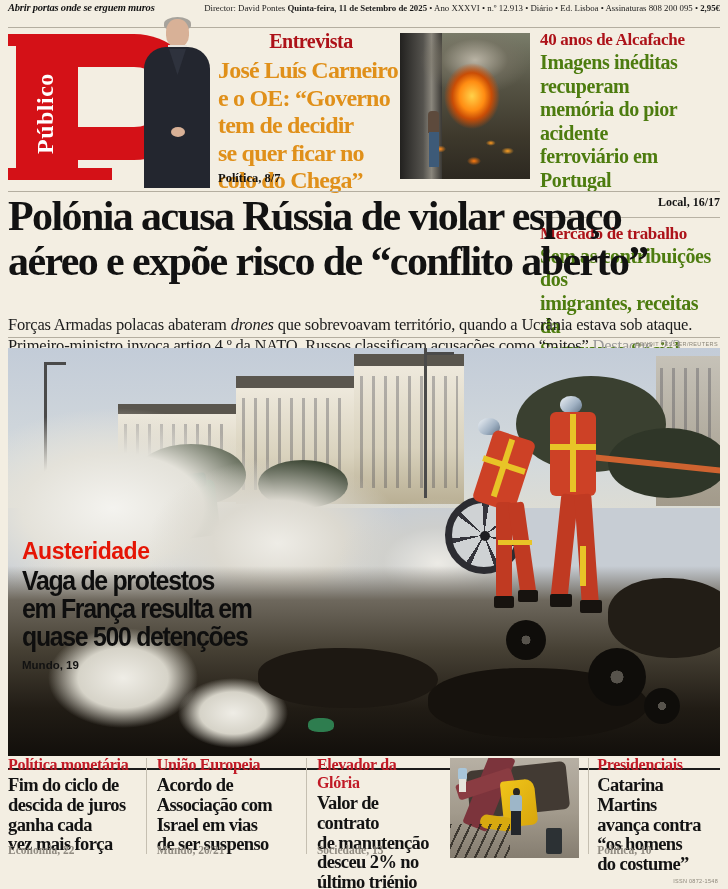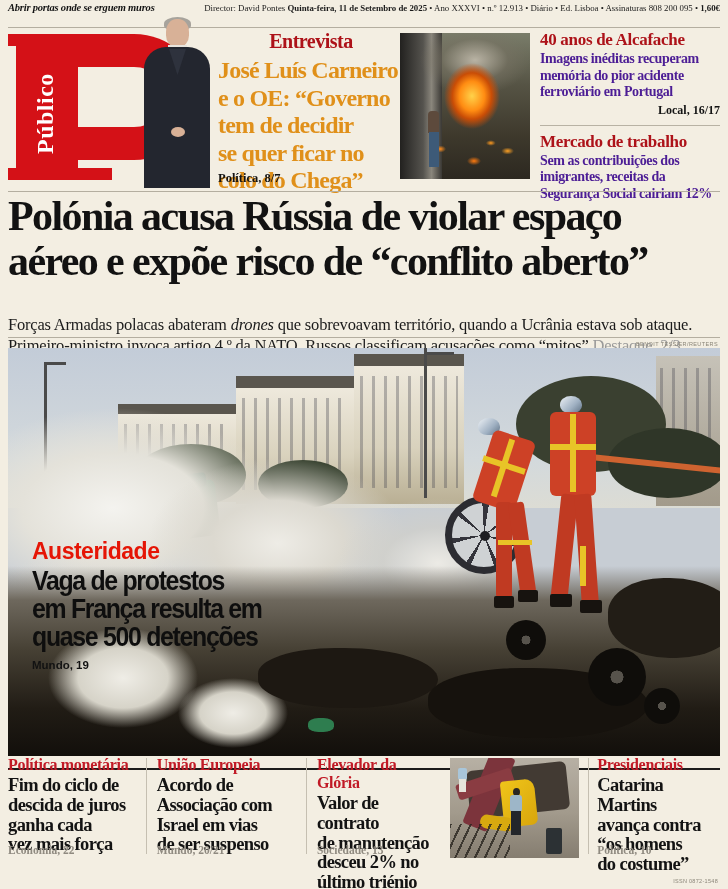--- a/index.html
+++ b/index.html
@@ -76,21 +76,21 @@
       radial-gradient(10px 6px at 50% 70%, #ff7a0e 0%, rgba(0,0,0,0) 70%),
       radial-gradient(9px 5px at 80% 45%, #ffa224 0%, rgba(0,0,0,0) 70%),
       radial-gradient(7px 4px at 65% 25%, #ff9a1e 0%, rgba(0,0,0,0) 70%); }
   .firephoto .person { position:absolute; left:26px; top:78px; width:16px; height:56px; }
   .firephoto .person .pt { position:absolute; left:2px; top:0; width:11px; height:22px; background:#5d4a3c; border-radius:4px 4px 0 0; }
   .firephoto .person .pb { position:absolute; left:3px; top:21px; width:10px; height:35px; background:#3d5a78; }
 
   
   .briefs { position:absolute; left:532px; top:2px; width:180px; }
   .brief .kicker { font-size:17px; font-weight:bold; color:#ad1219; letter-spacing:-0.3px; }
-  .brief .bhead { margin-top:1px; font-size:14px; line-height:1.18; font-weight:bold; color:#4c1d95; letter-spacing:-0.4px; white-space:pre-line; }
+  .brief .bhead { margin-top:1px; font-size:20px; line-height:1.18; font-weight:bold; color:#4d7c0f; letter-spacing:-0.4px; white-space:pre-line; }
   .brief .pageref-dark { display:block; margin-top:2px; font-size:12px; }
   .brief-divider { height:1px; background:#b8b2a4; margin:7px 0 6px 0; }
 
   .rule-mid { position:absolute; left:8px; right:8px; top:191px; height:1px; background:#b4aea0; }
 
   
   .lead { position:absolute; left:8px; right:8px; top:194px; }
   .lead h1 {
     font-size:42px; line-height:1.08; font-weight:bold; color:#121212;
     letter-spacing:-1.6px; white-space:pre-line;
@@ -120,21 +120,21 @@
     background:repeating-conic-gradient(#34343b 0 9deg, #cfd2d4 9deg 51deg); }
   .mp-spool::after { content:""; position:absolute; left:28px; top:28px; width:10px; height:10px; border-radius:50%; background:#1e1e22; }
   .mp-hose { position:absolute; left:560px; top:112px; width:160px; height:6px; background:#cf6330; transform:rotate(6deg); border-radius:3px; }
   .ff { position:absolute; }
   .ff .helmet { position:absolute; width:22px; height:17px; border-radius:50% 50% 42% 42%; background:linear-gradient(135deg,#eef2f6 0%,#9fb0c2 60%,#5f7184 100%); }
   .ff .jacket { position:absolute; background:#cd4126; border-radius:6px; }
   .ff .stripe { position:absolute; height:6px; background:#e8c427; }
   .ff .legs { position:absolute; background:#c03a22; border-radius:4px; }
   .ff .boot { position:absolute; background:#17130f; border-radius:2px; }
   .mp-wheel { position:absolute; border-radius:50%; background:radial-gradient(closest-side,#57534c 0 22%,#0f0d0a 23% 100%); }
-  .mp-overlay { position:absolute; left:24px; top:190px; }
+  .mp-overlay { position:absolute; left:14px; top:190px; }
   .mp-kicker { font-family:"Liberation Sans",sans-serif; font-weight:bold; font-size:23px; color:#e51505; letter-spacing:-0.5px; }
   .mp-head { margin-top:3px; font-family:"Liberation Sans",sans-serif; font-weight:bold; font-size:27px; line-height:1.03;
     color:#0e0e0e; letter-spacing:-1.4px; white-space:pre-line; transform:scaleX(0.92); transform-origin:left top; }
   .mp-ref { margin-top:8px; font-family:"Liberation Sans",sans-serif; font-weight:bold; font-size:11.5px; color:#121212; }
 
   .rule-bottom { position:absolute; left:8px; right:8px; top:768px; height:2px; background:#1c1c1c; }
 
   
   .bottom { position:absolute; left:8px; right:8px; top:756px; height:100px; display:flex; }
   .bcol { position:relative; }
@@ -168,21 +168,21 @@
 <body>
 
 <div class="page">
 
   <div class="topbar">
     <span class="motto">Abrir portas onde se erguem muros</span>
     <span class="pubinfo">
       <span>Director: David Pontes</span>
       <b>Quinta-feira, 11 de Setembro de 2025</b>
       <span>• Ano XXXVI • n.º 12.913 • Diário • Ed. Lisboa • Assinaturas 808 200 095 •</span>
-      <b>1,60€</b>
+      <b>2,95€</b>
     </span>
   </div>
   <div class="rule-top"></div>
 
   <div class="masthead">
     <div class="logo">
       <div class="serif-top"></div>
       <div class="serif-bot"></div>
       <div class="stem"></div>
       <div class="bowl"></div>

